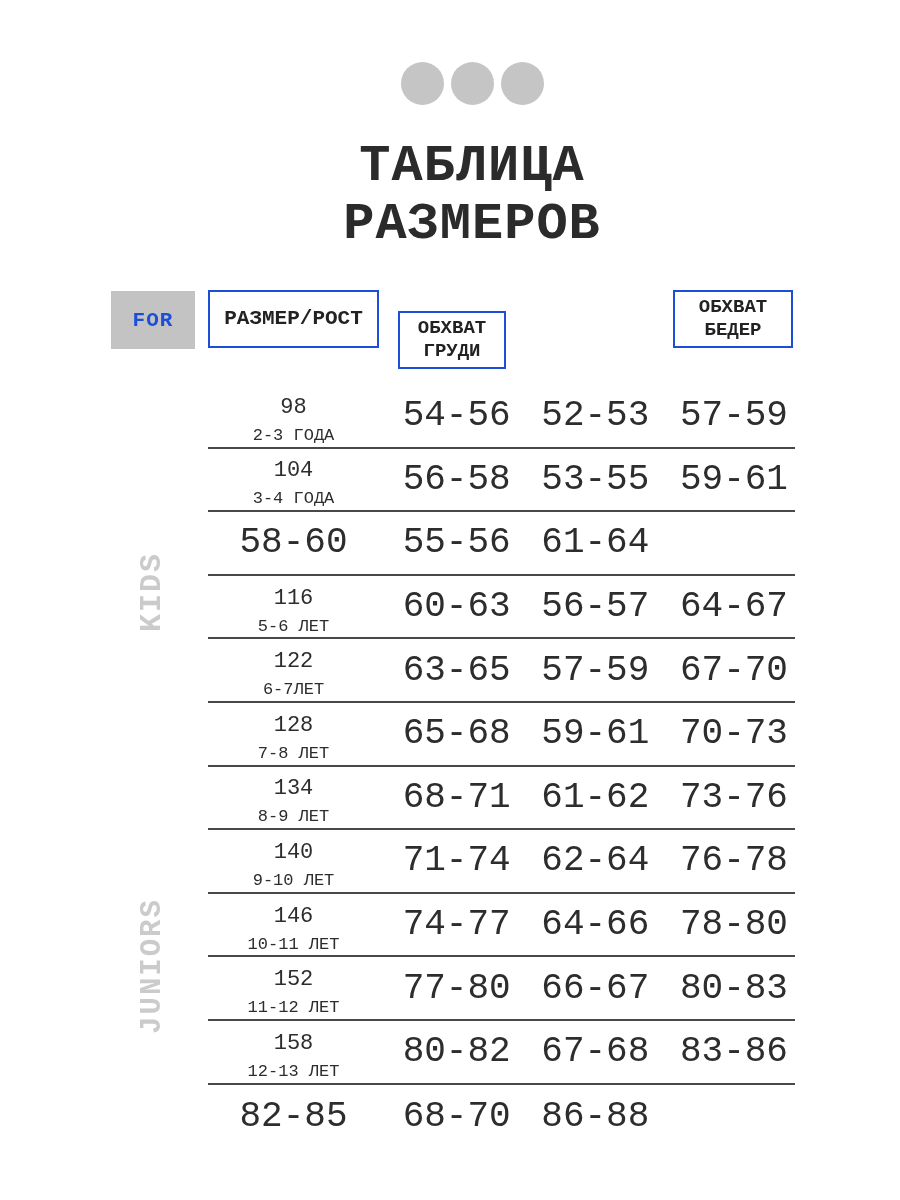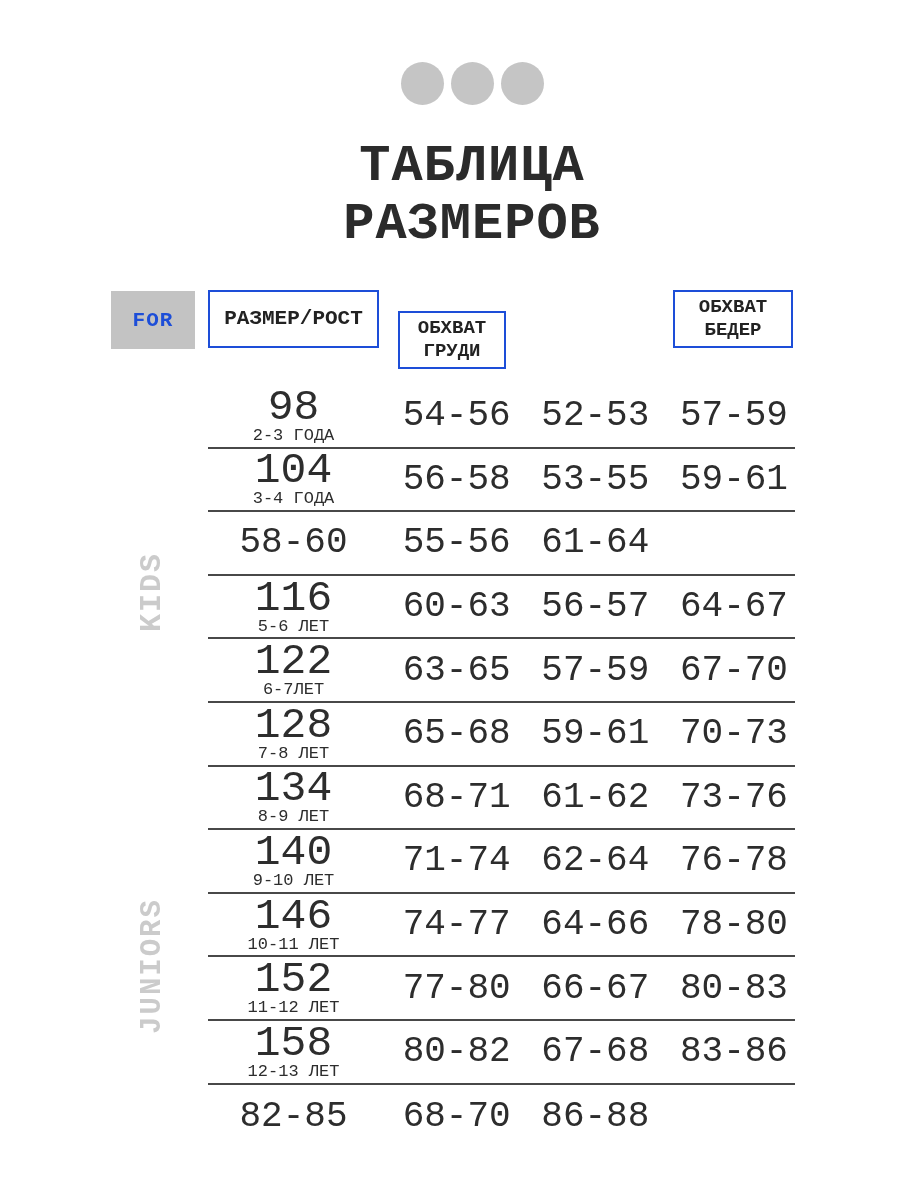--- a/index.html
+++ b/index.html
@@ -132,21 +132,21 @@
   .trow:last-child { border-bottom: none; }
 
   .size-cell {
     display: flex;
     flex-direction: column;
     align-items: center;
     justify-content: center;
     padding-top: 3px;
   }
   .size-num {
-    font-size: 43px;
+    font-size: 22px;
     line-height: 36px;
     color: #2d2d2d;
   }
   .size-age {
     font-size: 17px;
     line-height: 18px;
     margin-top: 1px;
     color: #2d2d2d;
   }
   .val {

